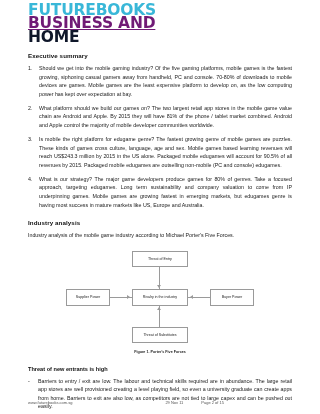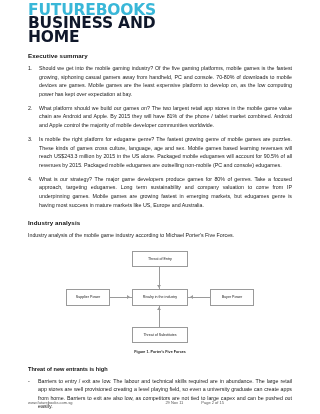--- a/index.html
+++ b/index.html
@@ -23,21 +23,21 @@
     left: 28px; top: 4px;
     line-height: 0.86;
   }
   .masthead .logo-line {
     font-family: "DejaVu Sans", sans-serif;
     font-size: 15.5px;
     font-weight: bold;
     letter-spacing: -0.2px;
   }
   .logo-l1 { color: #39b7d8; }
-  .logo-l2 { color: #0f172a; }
+  .logo-l2 { color: #701a75; text-decoration: underline; }
   .logo-l3 { color: #0f172a; }
 
   
   .content {
     position: absolute;
     left: 28px; top: 52px;
     width: 264px;
   }
   h2.section-title {
     font-size: 6.2px;

